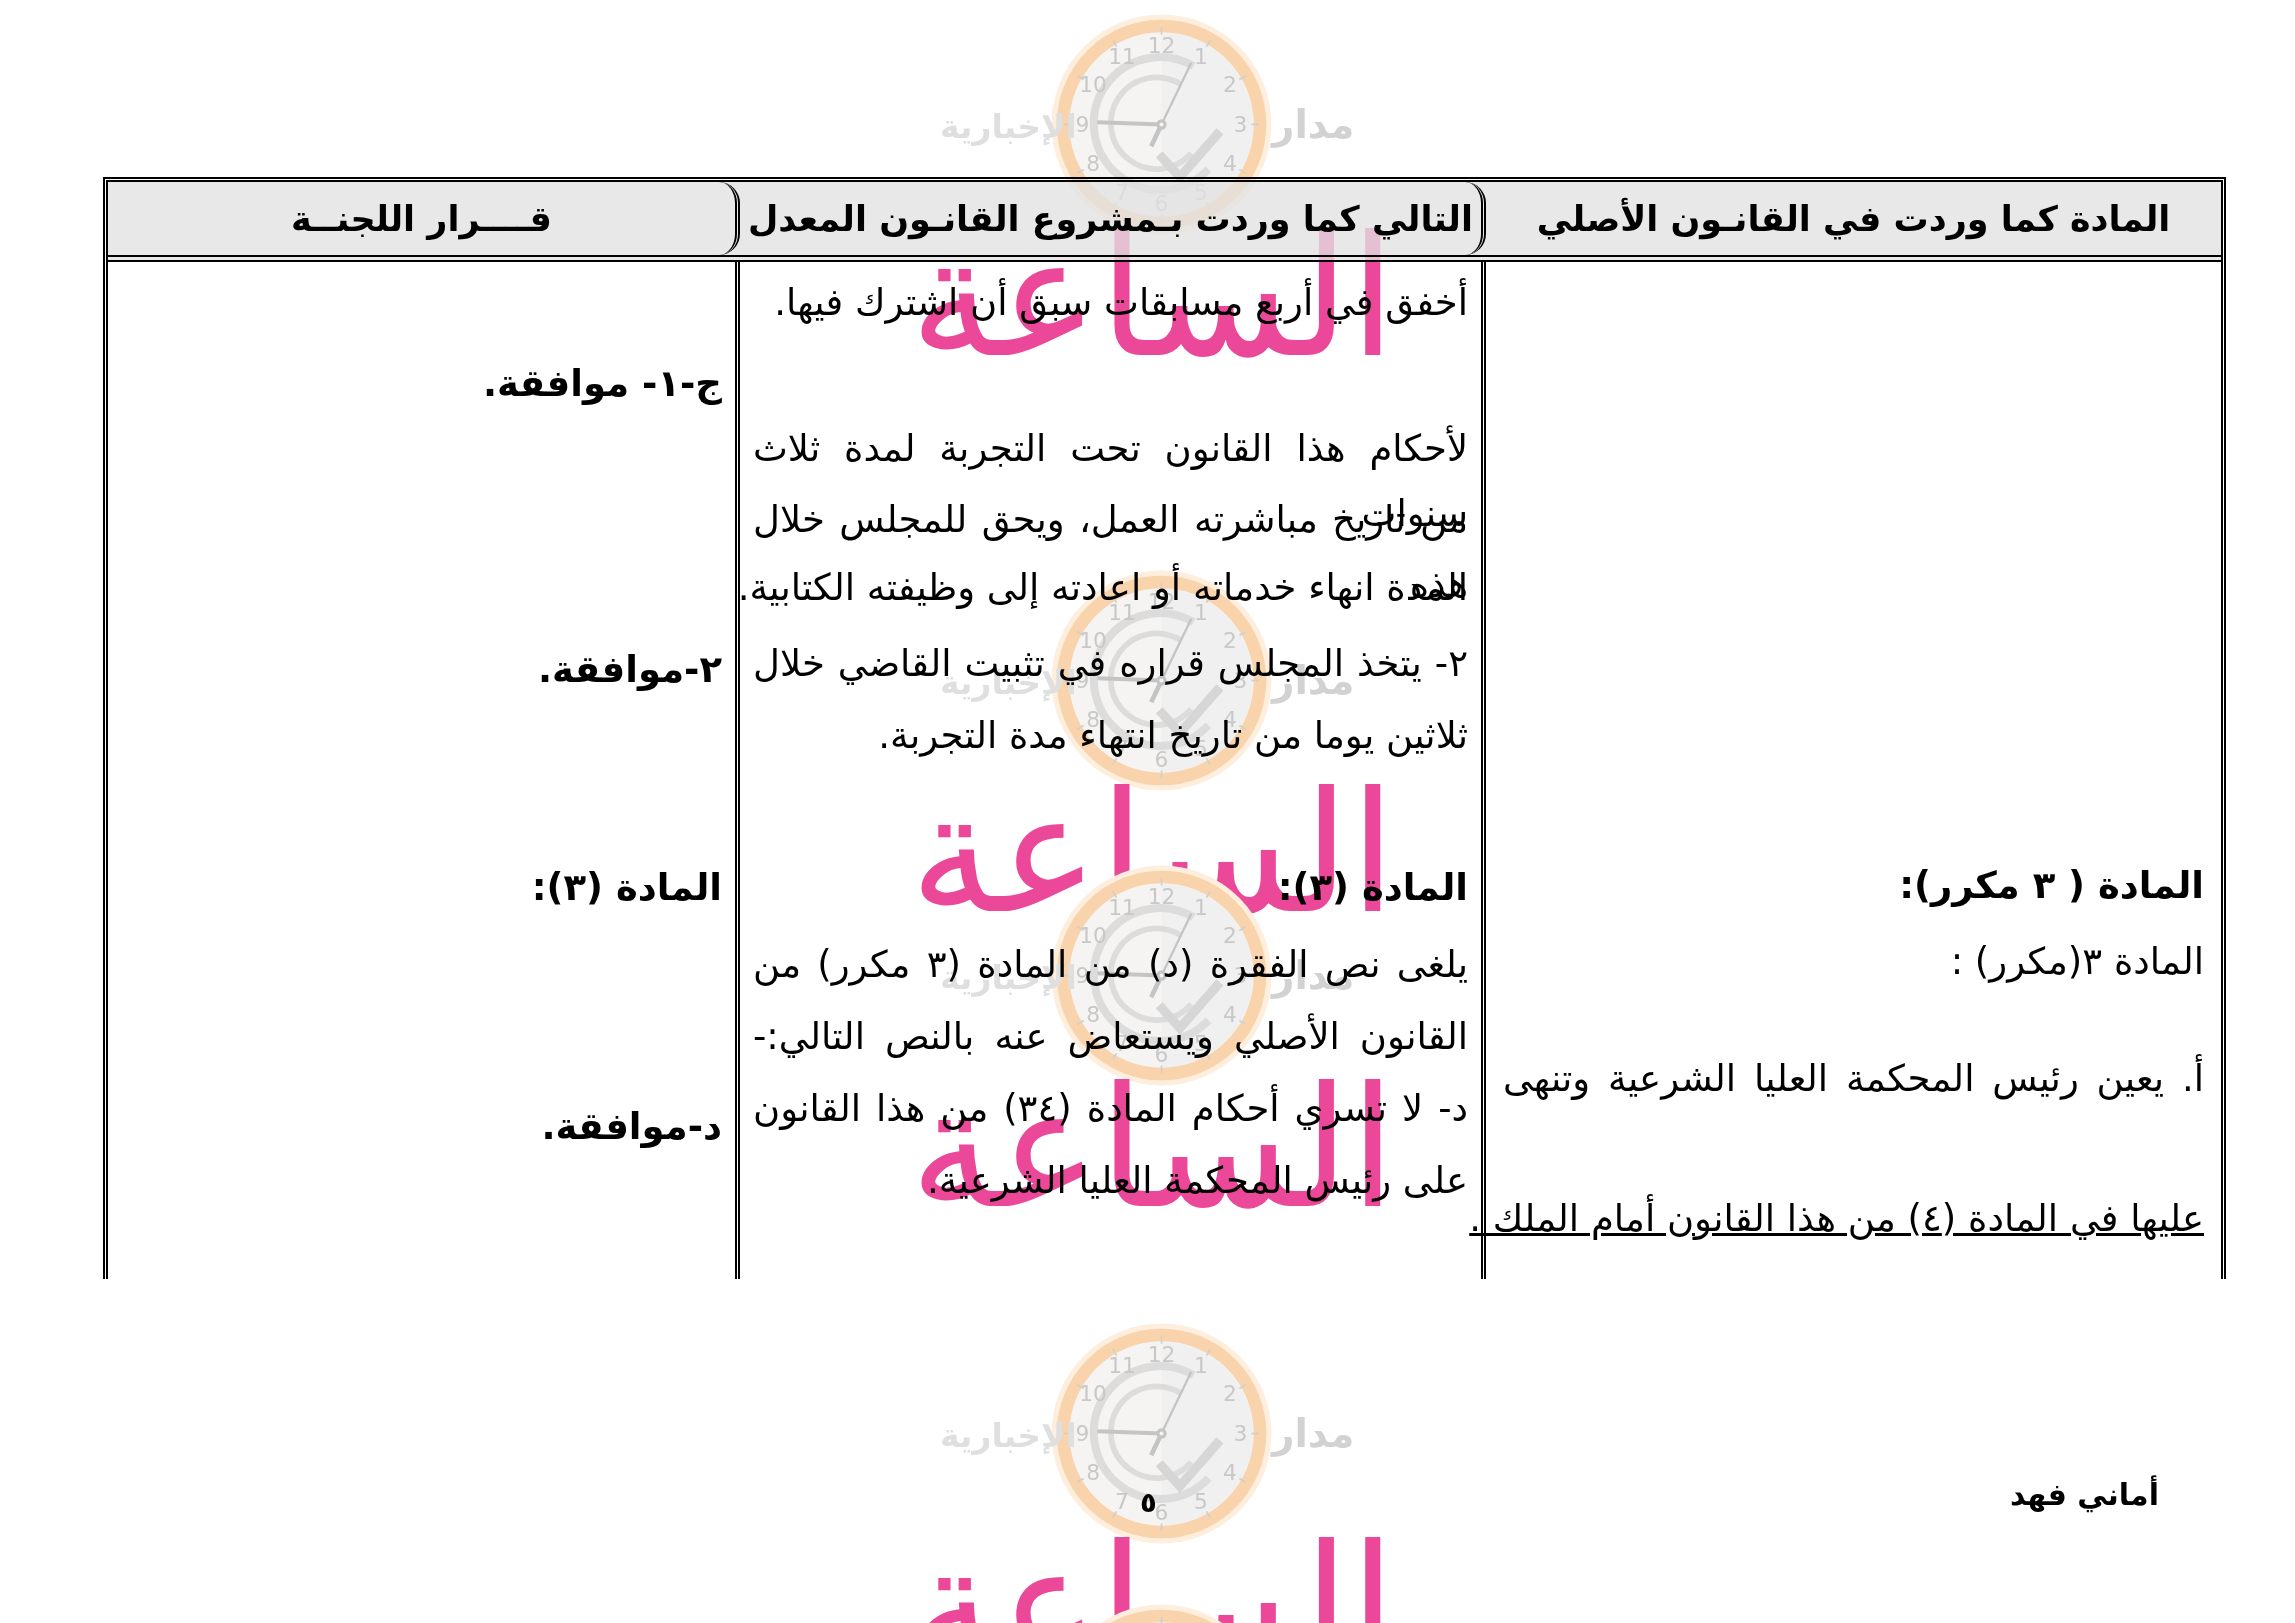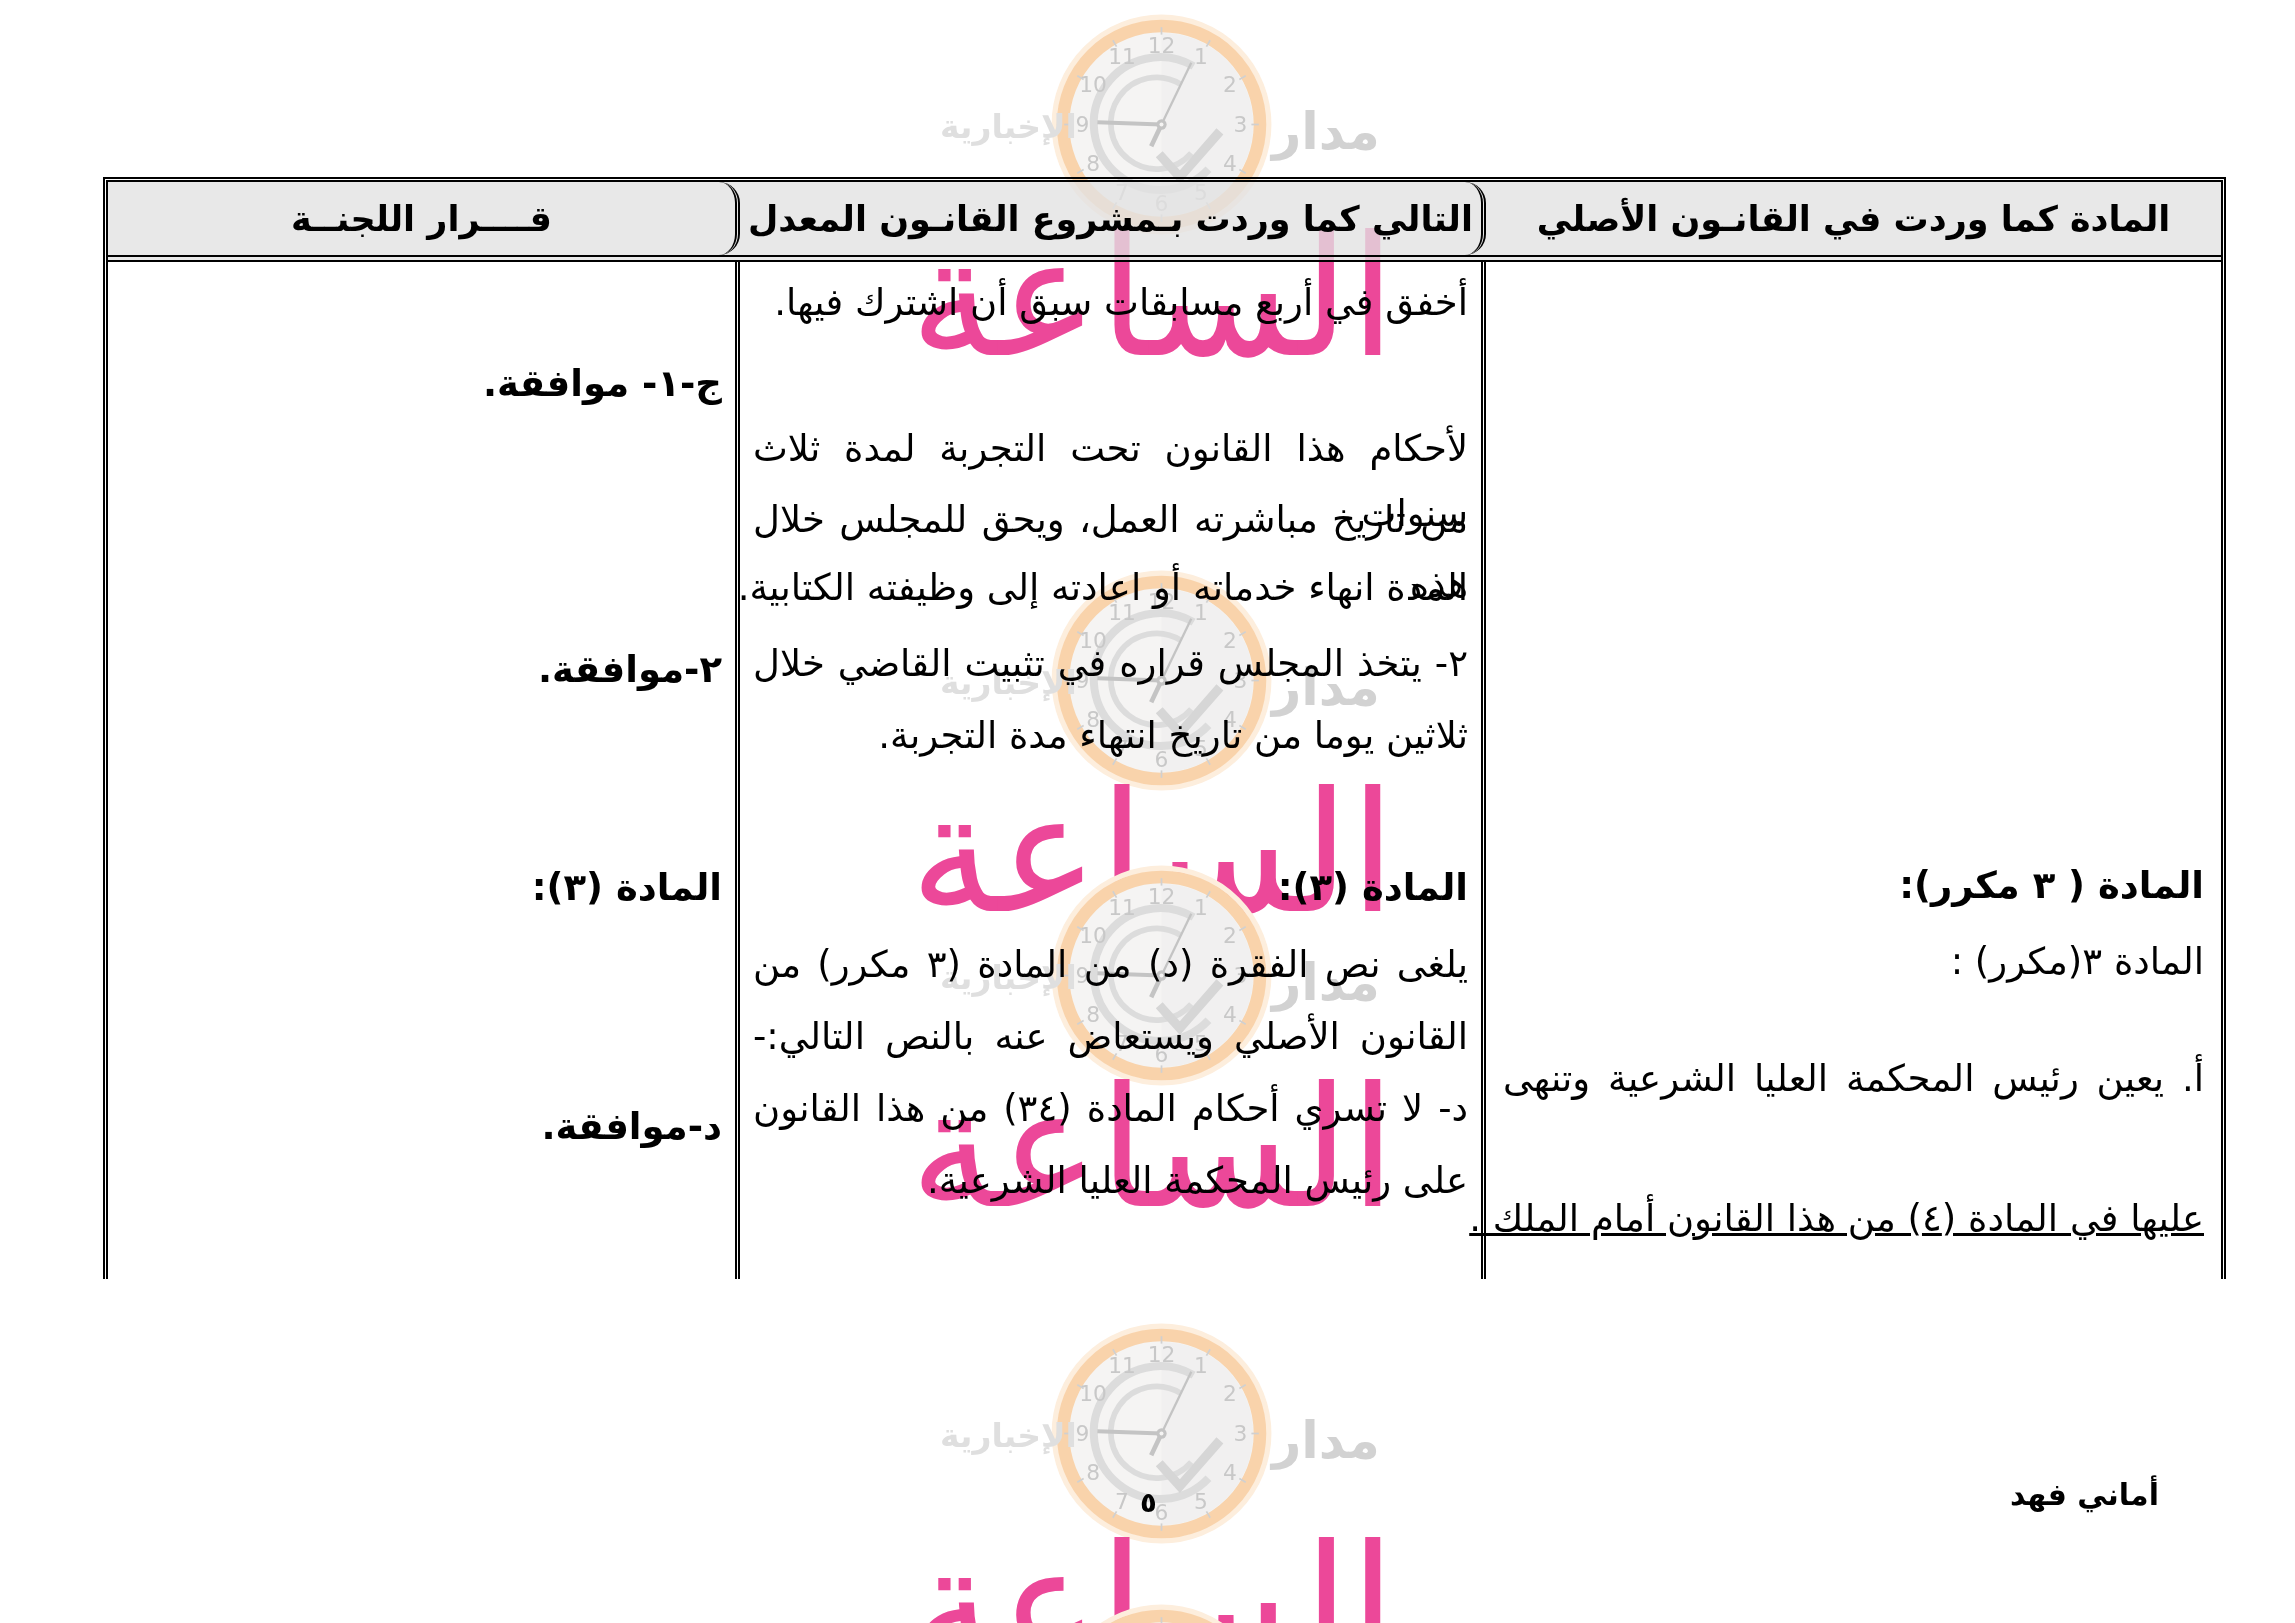--- a/index.html
+++ b/index.html
@@ -12,21 +12,21 @@
     font-family:"DejaVu Sans", sans-serif;
     color:#000;
   }
 
   
   .wm-layer{position:absolute;inset:0;z-index:1;pointer-events:none;}
   .wm{position:absolute;width:0;height:0;direction:rtl;}
   .wm-clock{position:absolute;left:-114px;top:-114px;width:229px;height:229px;}
   .wm-madar{
     position:absolute;left:111px;top:-22px;
-    font-size:51px;font-weight:bold;color:#d2d2d2;white-space:nowrap;
+    font-size:39px;font-weight:bold;color:#d2d2d2;white-space:nowrap;
   }
   .wm-ikhbariya{
     position:absolute;left:-221px;top:-17px;
     font-size:33px;font-weight:bold;color:#dfdfdf;white-space:nowrap;
   }
   .wm-saa{
     position:absolute;left:-229px;top:90px;width:464px;
     font-size:167px;font-weight:normal;color:#ec4899;
     text-align:right;line-height:1;white-space:nowrap;
   }

